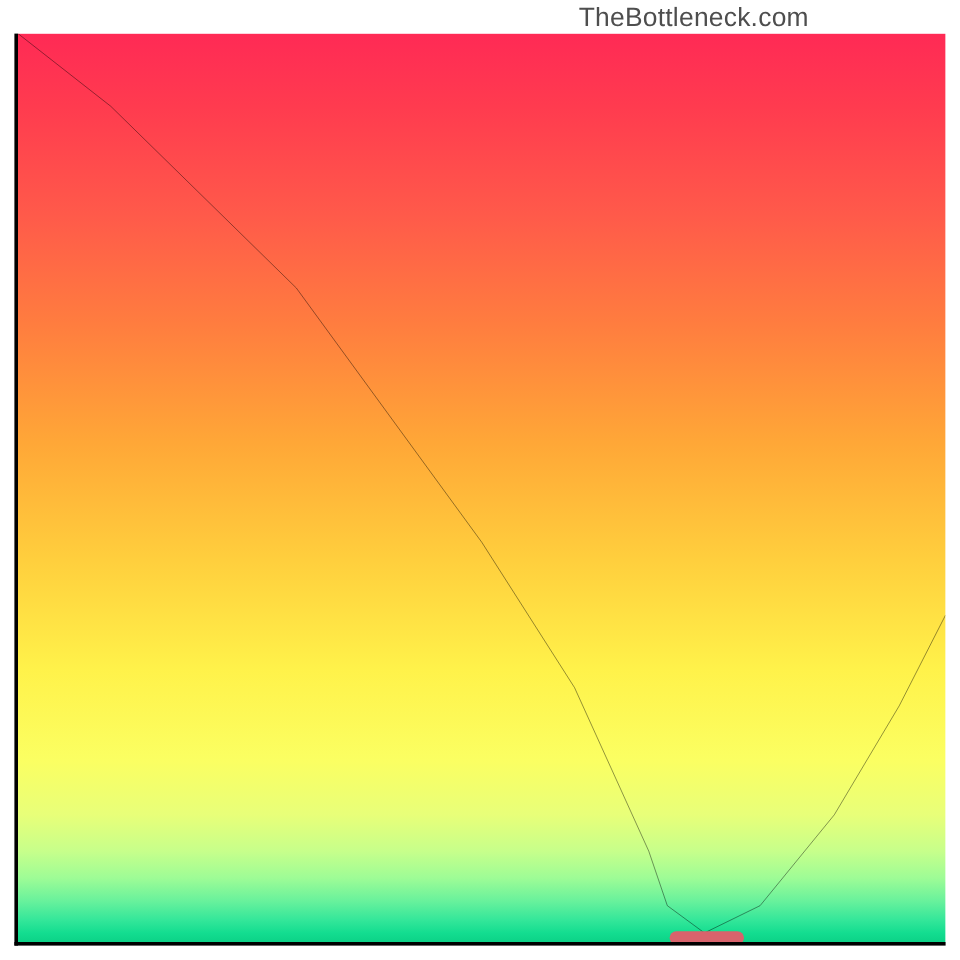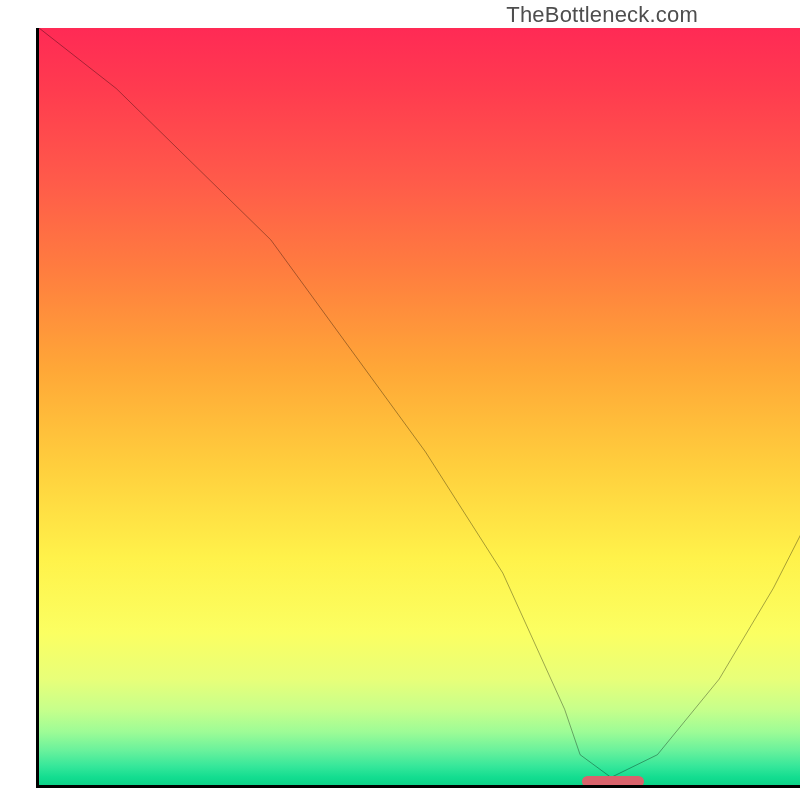--- a/index.html
+++ b/index.html
@@ -7,21 +7,20 @@
     padding: 0;
     width: 800px;
     height: 800px;
     background: #ffffff;
     font-family: Arial, Helvetica, sans-serif;
   }
   .wrap {
     position: relative;
     width: 684px;
     height: 800px;
-    margin-left: 24px;
   }
   .watermark {
     position: absolute;
     top: 2px;
     right: 10px;
     color: #4e4e4e;
     font-size: 22px;
     font-weight: 500;
     letter-spacing: 0.2px;
   }

